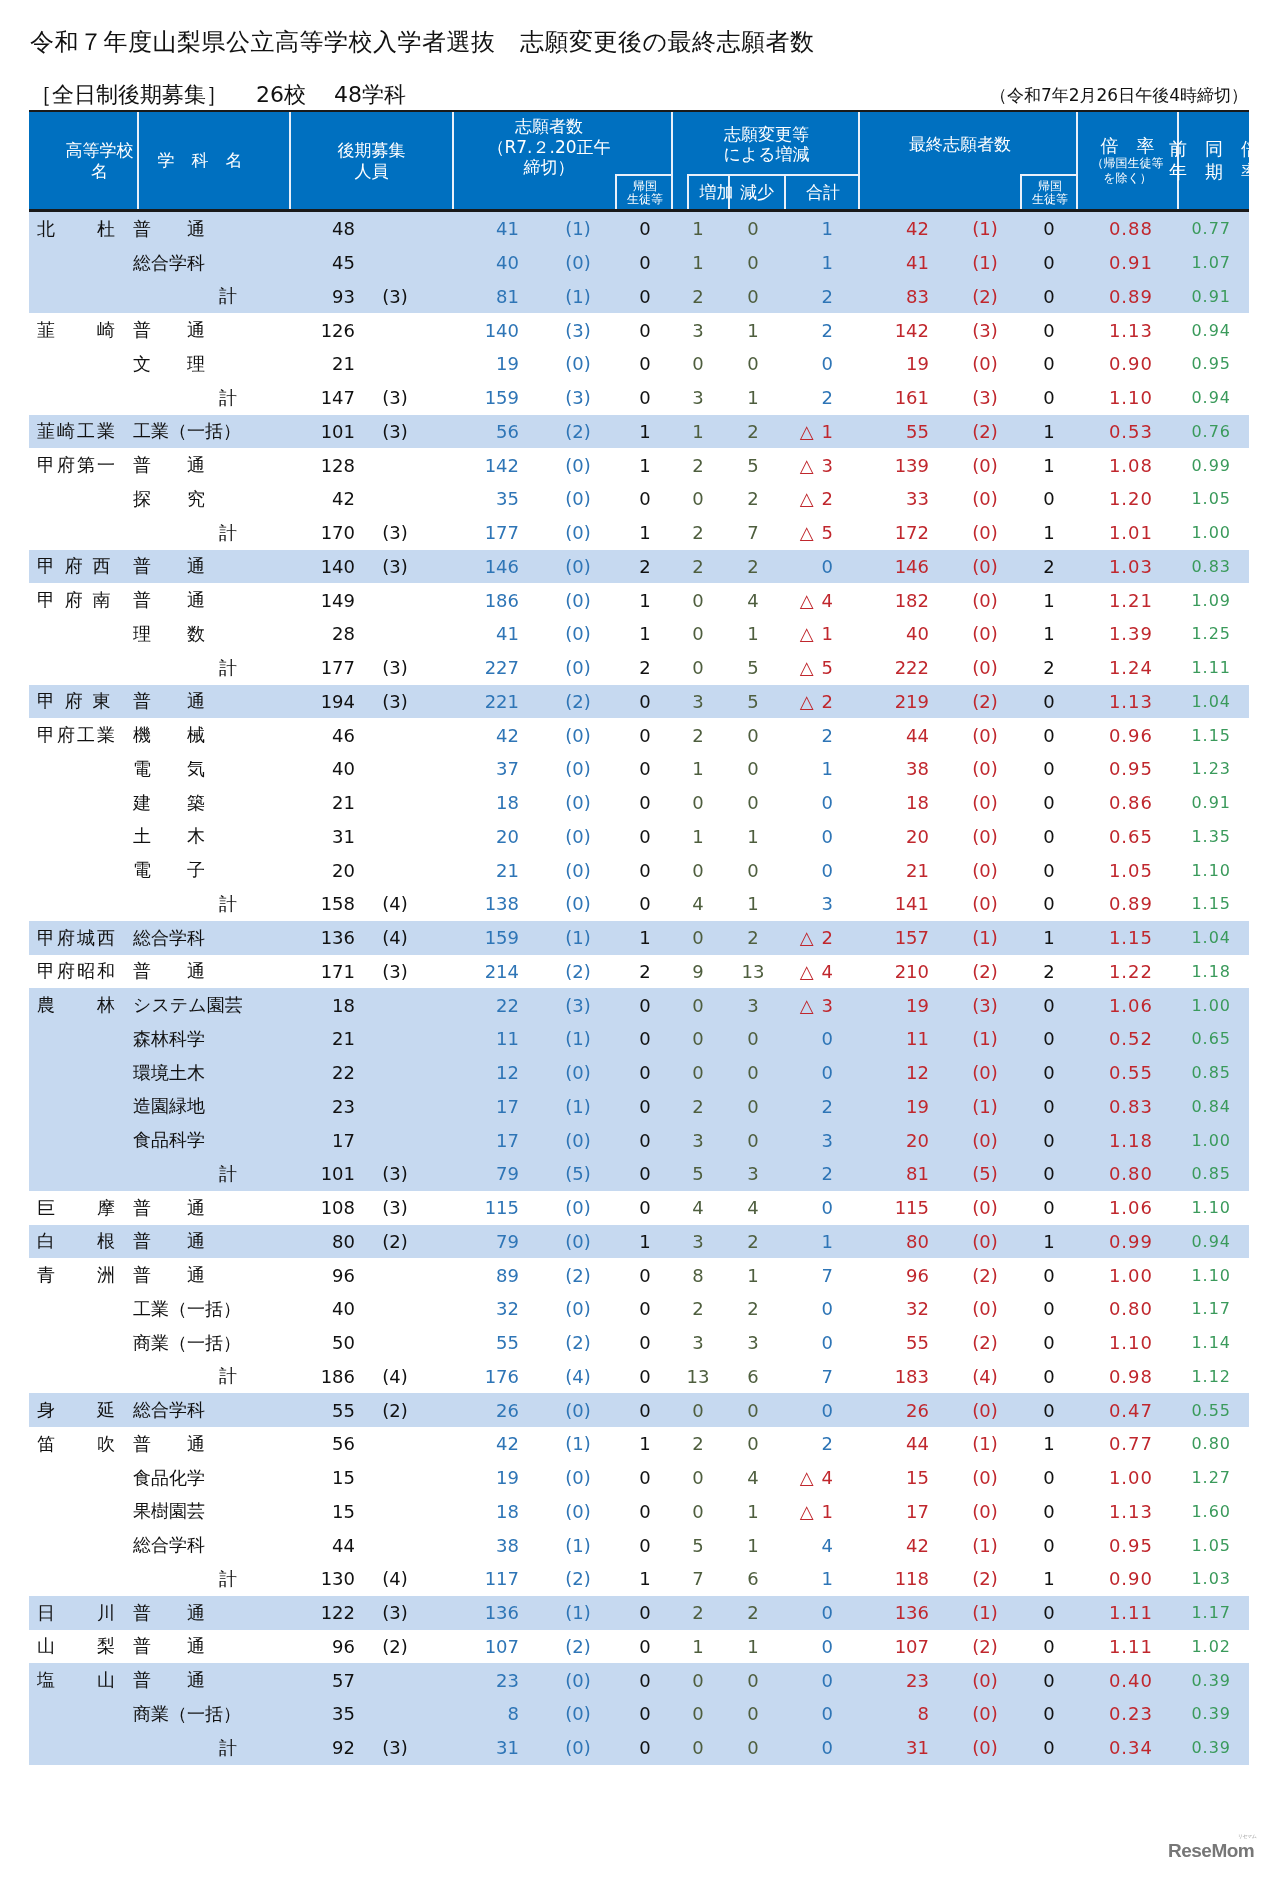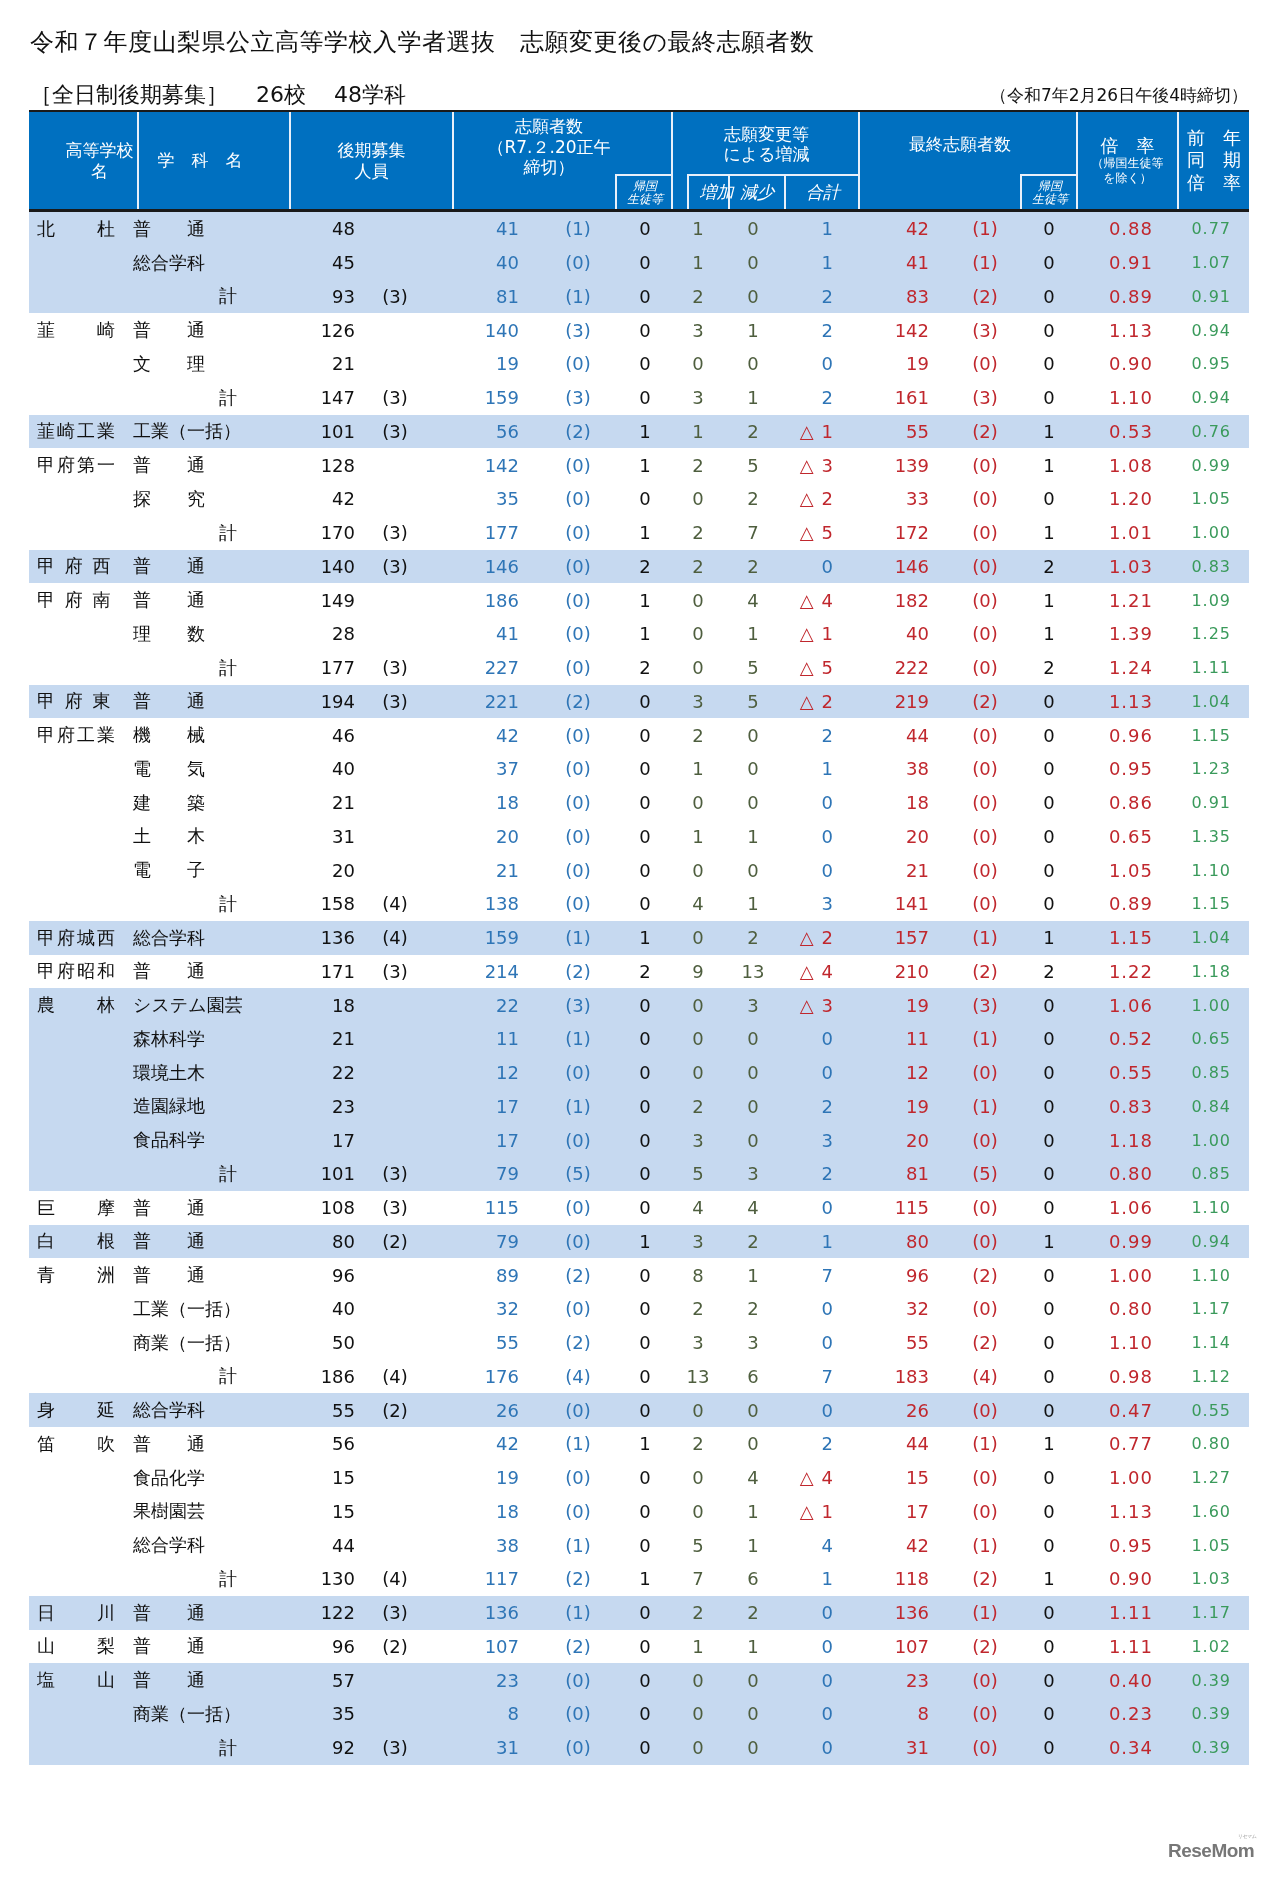--- a/index.html
+++ b/index.html
@@ -9,21 +9,21 @@
   .subtitle { position: absolute; left: 30px; top: 80px; font-size: 22px; white-space: nowrap; }
   .subtitle span { margin-right: 28px; }
   .deadline { position: absolute; right: 32px; top: 84px; font-size: 17px; white-space: nowrap; margin-left: 25px; }
 
   .header { position: absolute; left: 29px; top: 110px; width: 1220px; height: 102px;
             background: #0070c0; color: #fff; border-top: 2px solid #1a1a1a; border-bottom: 3px solid #1a1a1a; box-sizing: border-box; }
   .hcell { position: absolute; top: 0; height: 100%; display: flex; align-items: center; justify-content: center;
            text-align: center; font-size: 17px; line-height: 1.2; border-left: 2px solid #e8f0fa; box-sizing: border-box; }
   .hcell.first { border-left: none; padding-left: 33px; }
   .hsub { position: absolute; bottom: 0; height: 35px; display: flex; align-items: center; justify-content: center;
-          font-size: 17px; border-left: 2px solid #e8f0fa; border-top: 2px solid #e8f0fa; box-sizing: border-box; text-align:center; line-height:1.05;font-style:italic; }
+          font-size: 17px; border-left: 2px solid #e8f0fa; border-top: 2px solid #e8f0fa; box-sizing: border-box; text-align:center; line-height:1.05; }
   .hsub.tiny { font-size: 12px; }
   .htop { position: absolute; top: 0; height: 64px; display: flex; align-items: center; justify-content: center;
           text-align: center; font-size: 17px; line-height: 1.2; }
   .small { font-size: 12px; line-height: 1.25; }
 
   .rows { position: absolute; left: 29px; top: 212px; width: 1220px; }
   .row { position: relative; height: 33.75px; font-size: 18px; }
   .row.band { background: #c6d9f0; }
   .cell { position: absolute; top: 0; height: 100%; display: flex; align-items: center; white-space: nowrap; }
   .c-school { left: 8px; width: 90px; letter-spacing: 2px; }
@@ -90,21 +90,21 @@
     <div class="hsub tiny" style="left:160px;width:58px;flex-direction:column;">
       <div>帰国</div>
       <div>生徒等</div>
     </div>
   </div>
   <div class="hcell" style="left:1047px;width:101px;flex-direction:column;">
     <div style="font-size:18px;">倍　率</div>
     <div class="small">（帰国生徒等</div>
     <div class="small">を除く）</div>
   </div>
-  <div class="hcell" style="left:1148px;width:72px;flex-direction:column;font-size:18px;line-height:1.25;">
+  <div class="hcell" style="left:1148px;width:72px;font-size:18px;line-height:1.25;">
     <div>前　年</div>
     <div>同　期</div>
     <div>倍　率</div>
   </div>
 </div>
 
 <div class="rows" id="rows">
     <div class="row band">
     <div class="cell c-school">北　　杜</div>
     <div class="cell c-dept">普　　通</div>

